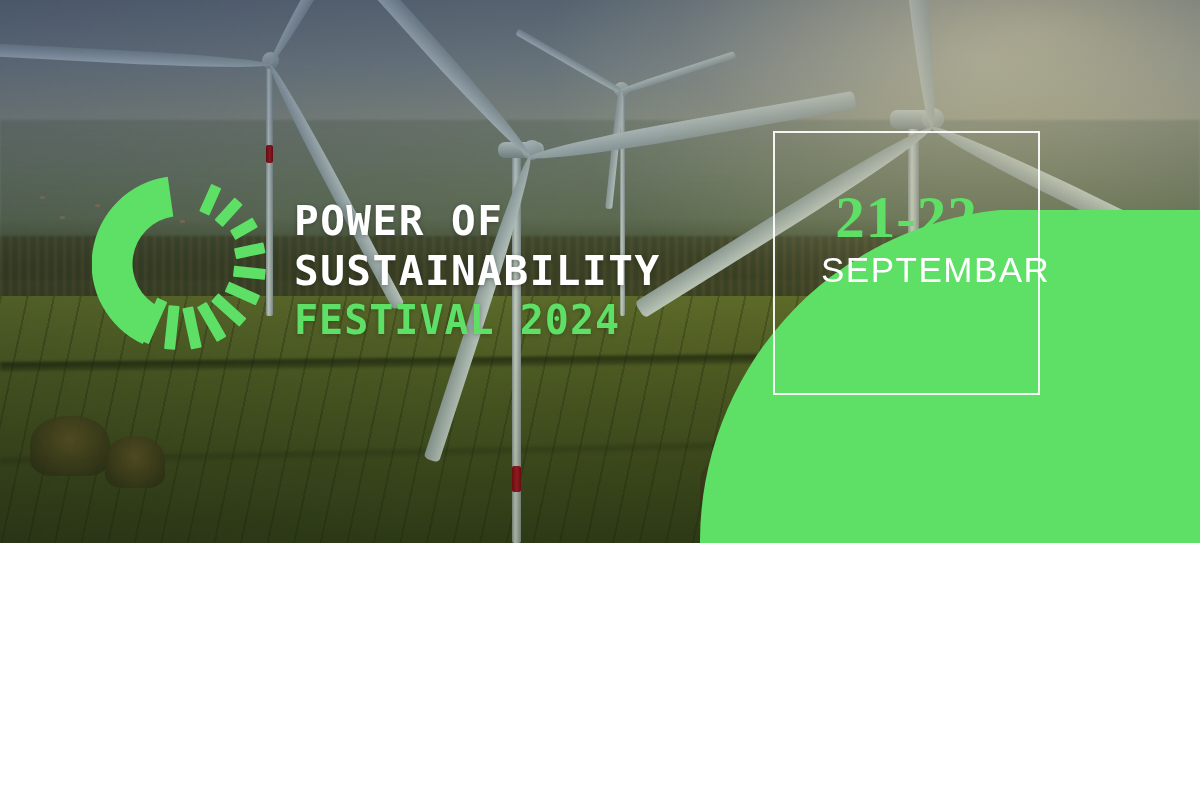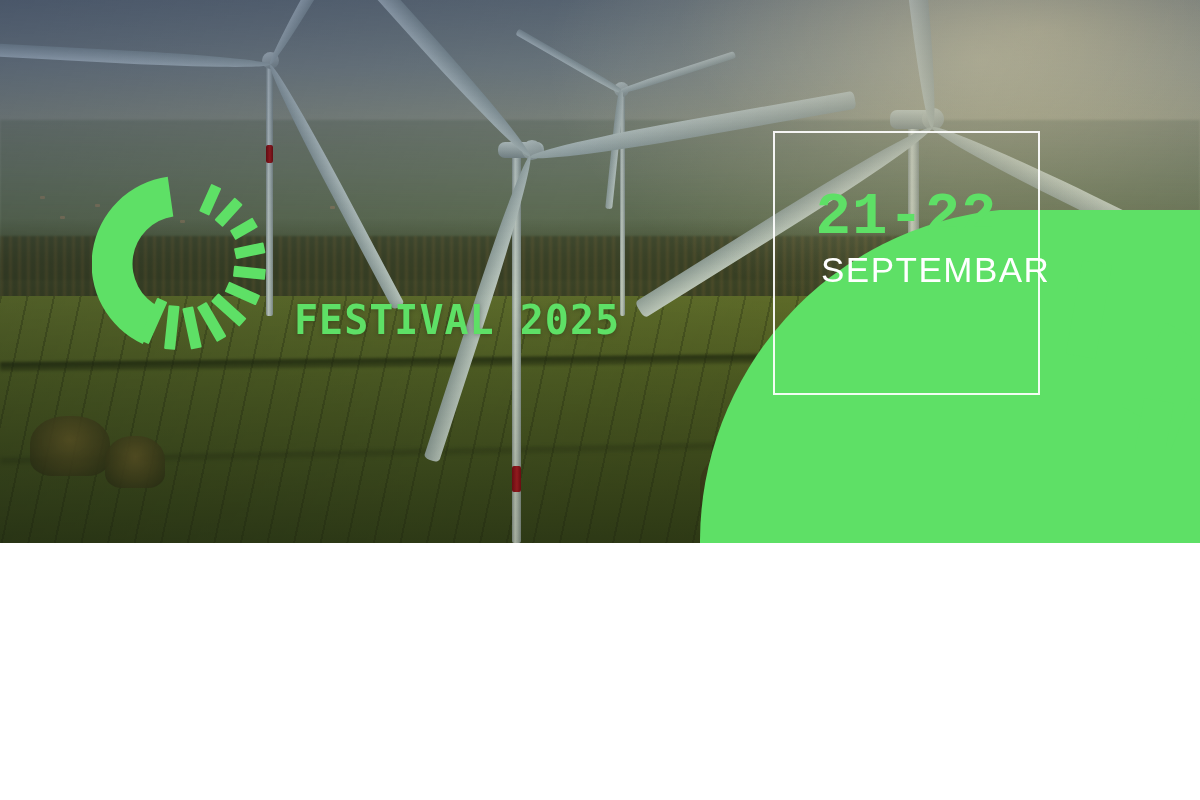--- a/index.html
+++ b/index.html
@@ -155,21 +155,21 @@
   }
 
   .datebox {
     position:absolute; left:773px; top:131px; width:267px; height:264px;
     border:2px solid rgba(255,255,255,.92);
   }
   .dateblock { position:absolute; left:773px; top:131px; width:267px; height:264px; }
   .date-range {
     position:absolute; left:0; top:57px; width:267px;
     text-align:center;
-    font-family:Liberation Mono, monospace;
+    font-family:Liberation Serif, serif;
     font-weight:700;
     color:#5ee066;
     font-size:59px;
     line-height:59px;
     letter-spacing:1px;
   }
   .date-month {
     position:absolute; left:0; top:120px; width:267px;
     text-align:right;
     font-family:"Liberation Sans", sans-serif;
@@ -301,22 +301,23 @@
       <svg width="150" height="200" viewBox="0 0 150 200" aria-hidden="true">
         <g fill="#5ee066">
           <rect x="24" y="12" width="30" height="95" rx="2" transform="rotate(10 39 59)"></rect>
           <rect x="92" y="74" width="30" height="95" rx="2" transform="rotate(28 107 121)"></rect>
           <rect x="88" y="150" width="30" height="70" rx="2" transform="rotate(10 103 185)"></rect>
           <rect x="124" y="150" width="30" height="90" rx="2" transform="rotate(22 139 195)"></rect>
         </g>
       </svg>
     </div>
 
-
-    <div class="festival">FESTIVAL 2025</div>
+    <div class="headline"><span>POWER OF</span><span class="l2">SUSTAINABILITY</span></div>
+
+    <div class="festival">FESTIVAL 2024</div>
 
     <div class="datebox"></div>
     <div class="dateblock">
       <div class="date-range">21-22</div>
       <div class="date-month">SEPTEMBAR</div>
     </div>
   </div>
 
   <div class="footer">
     

